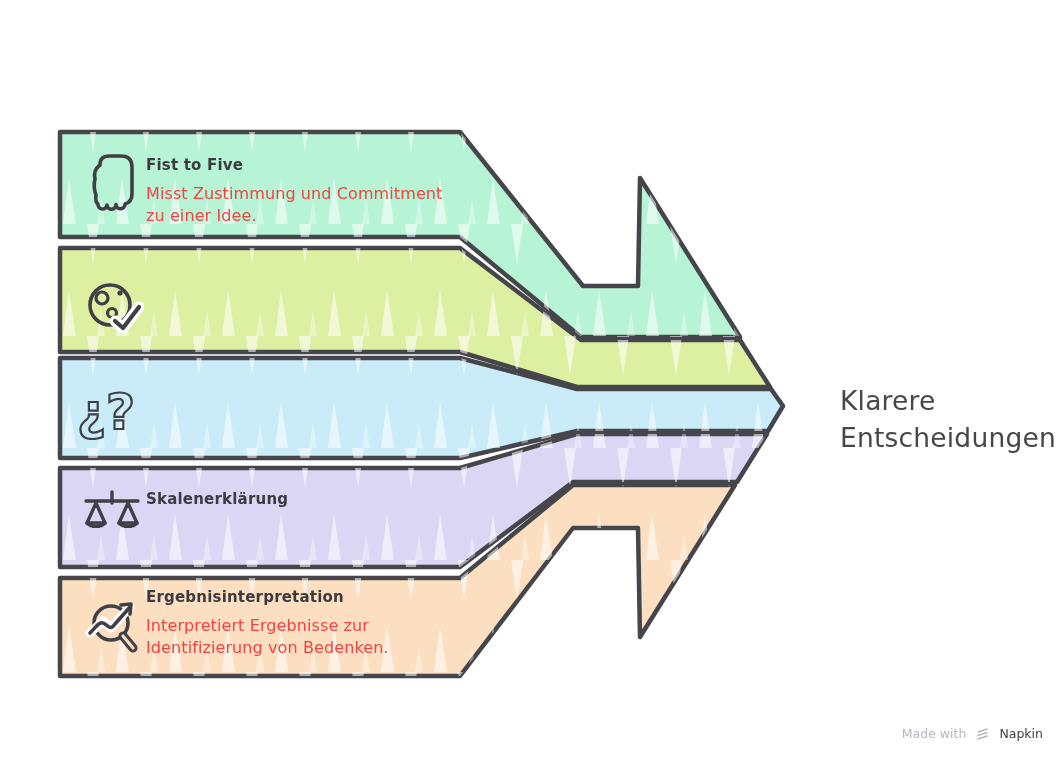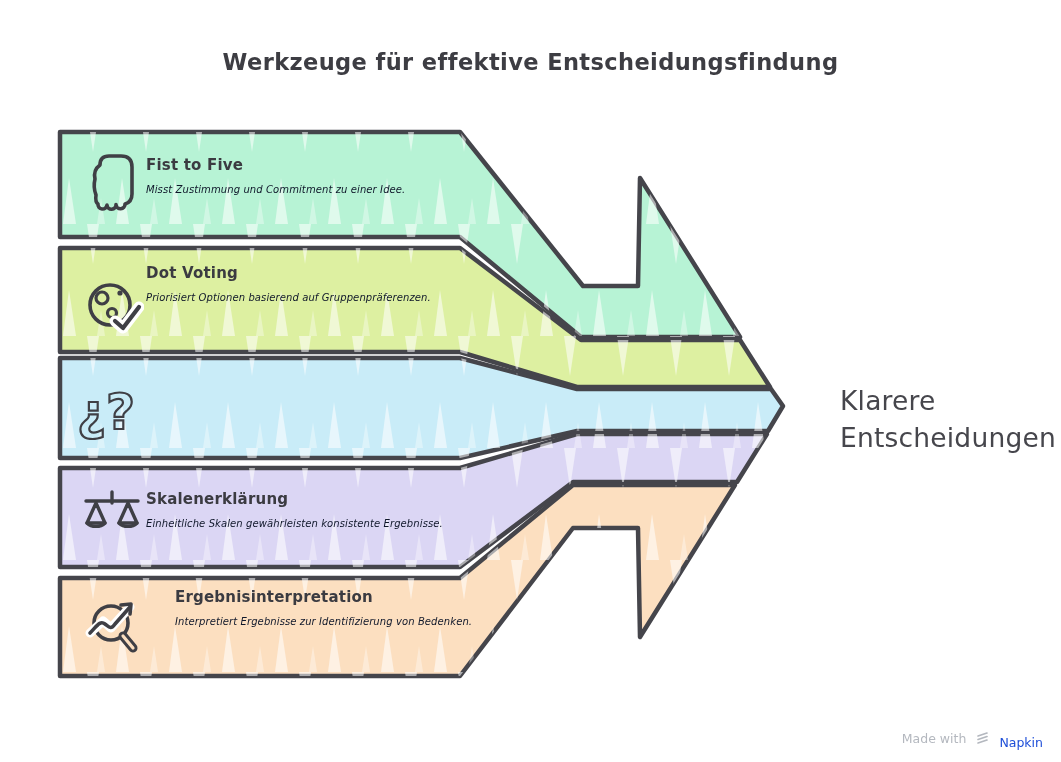--- a/index.html
+++ b/index.html
@@ -7,41 +7,41 @@
     position:relative;width:1061px;height:762px;background:#ffffff;overflow:hidden;
     font-family:"DejaVu Sans","Liberation Sans",sans-serif;color:#3d3d43;
   }
   .shape-svg{position:absolute;left:0;top:0;width:1061px;height:762px;}
   .main-title{
     position:absolute;left:0;top:49px;width:1061px;text-align:center;
     font-size:22.5px;font-weight:bold;letter-spacing:.4px;color:#3d3d43;
   }
   .step{position:absolute;width:320px;}
   .step h3{margin:0;font-size:15px;font-weight:bold;letter-spacing:.2px;color:#3b3b41;}
-  .step p{margin:9px 0 0 0;font-size:10px;line-height:1.38;letter-spacing:.1px;color:#0f172a;max-width:298px;font-style:italic;}
+  .step p{margin:9px 0 0 0;font-size:16px;line-height:1.38;letter-spacing:.1px;color:#ef4444;max-width:298px;}
   .step-1{left:146px;top:156px;}
   .step-2{left:146px;top:264px;}
   .step-3{left:146px;top:371px;}
   .step-4{left:146px;top:479px;margin-top:11px;}
-  .step-5{left:146px;top:588px;margin-left:29px;}
+  .step-5{left:146px;top:588px;}
   .icon{position:absolute;}
   .icon-1{left:86px;top:150px;}
   .icon-2{left:84px;top:277px;}
   .icon-3{left:76px;top:377px;}
   .icon-4{left:80px;top:487px;}
   .icon-5{left:84px;top:592px;}
   .result-label{
     position:absolute;left:840px;top:382px;width:248px;
     font-size:26.5px;line-height:1.4;color:#46464c;letter-spacing:.2px;
   }
   .footer{
     position:absolute;right:18px;top:726px;display:flex;align-items:center;gap:10px;
     font-size:12.5px;color:#b4b8bf;
   }
-  .footer .brand{color:#1d4ed8;margin-top:9px;}
+  .footer .brand{color:#404040;}
 </style>
 </head>
 <body>
 
 <div class="stage">
 
   <svg class="shape-svg" viewBox="0 0 1061 762">
     <defs>
       <pattern id="tex" patternUnits="userSpaceOnUse" width="53" height="112">
         <polygon points="10,112 16,66 23,112" fill="#ffffff" opacity="0.55"></polygon>
@@ -60,21 +60,20 @@
       <path d="M60,358 L460,358 L577,389 L771,389 L783,406 L768,431 L577,431 L460,458 L60,458 Z" fill="url(#tex)" stroke="none"></path>
 
       <path d="M60,468 L460,468 L577,434 L767,434 L737,482 L573,482 L460,567 L60,567 Z" fill="#dbd6f4"></path>
       <path d="M60,468 L460,468 L577,434 L767,434 L737,482 L573,482 L460,567 L60,567 Z" fill="url(#tex)" stroke="none"></path>
 
       <path d="M60,578 L460,578 L573,485 L735,485 L640,637 L638,528 L573,528 L460,676 L60,676 Z" fill="#fcdfc0"></path>
       <path d="M60,578 L460,578 L573,485 L735,485 L640,637 L638,528 L573,528 L460,676 L60,676 Z" fill="url(#tex)" stroke="none"></path>
     </g>
   </svg>
 
-  <div class="main-title">Werkzeuge für effektive Entscheidungsfindung</div>
 
   <svg class="icon icon-1" width="56" height="64" viewBox="0 0 56 64" fill="none" stroke="#3f3f45" stroke-width="3.6" stroke-linecap="round" stroke-linejoin="round">
     <path d="M14,15 Q14,6 23,6 L35,6 Q46,6 46,17 L46,44 Q46,52 39,54
              a4.5,4.5 0 0 1 -9,0.5 a4.5,4.5 0 0 1 -9,0.5 a4.5,4.5 0 0 1 -9,-1
              Q9,52 10,45 Q7,37 9,29 Q7,20 14,15 Z"></path>
   </svg>
 
   <svg class="icon icon-2" width="60" height="60" viewBox="0 0 60 60" fill="none" stroke="#3f3f45" stroke-width="3.6" stroke-linecap="round" stroke-linejoin="round">
     <circle cx="26" cy="28" r="20"></circle>
     <circle cx="18" cy="21" r="6" stroke-width="3.2"></circle>
@@ -103,27 +102,22 @@
     <path d="M39,44 L49,56" stroke="#fcdfc0" stroke-width="3.2"></path>
     <path d="M6,41 L19,29 L27,36 L46,15" stroke="#ffffff" stroke-width="9"></path>
     <path d="M6,41 C13,34 16,28 21,32 C25,35 27,38 31,32 L46,15"></path>
     <path d="M37,13 L47,12 L46,22"></path>
   </svg>
 
   <div class="step step-1">
     <h3>Fist to Five</h3>
     <p>Misst Zustimmung und Commitment zu einer Idee.</p>
   </div>
-  <div class="step step-2">
-    <h3>Dot Voting</h3>
-    <p>Priorisiert Optionen basierend auf Gruppenpräferenzen.</p>
-  </div>
   <div class="step step-4">
     <h3>Skalenerklärung</h3>
-    <p>Einheitliche Skalen gewährleisten konsistente Ergebnisse.</p>
   </div>
   <div class="step step-5">
     <h3>Ergebnisinterpretation</h3>
     <p>Interpretiert Ergebnisse zur Identifizierung von Bedenken.</p>
   </div>
 
   <div class="result-label">Klarere Entscheidungen</div>
 
   <div class="footer">
     <span>Made with</span>

